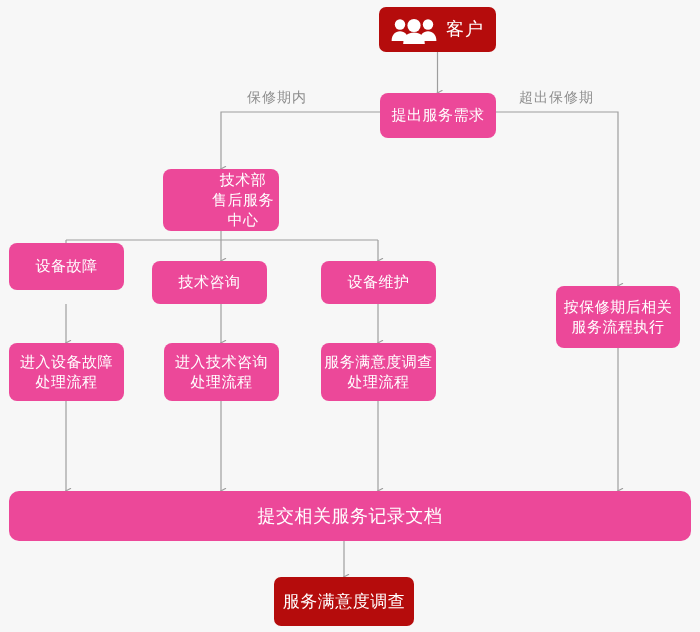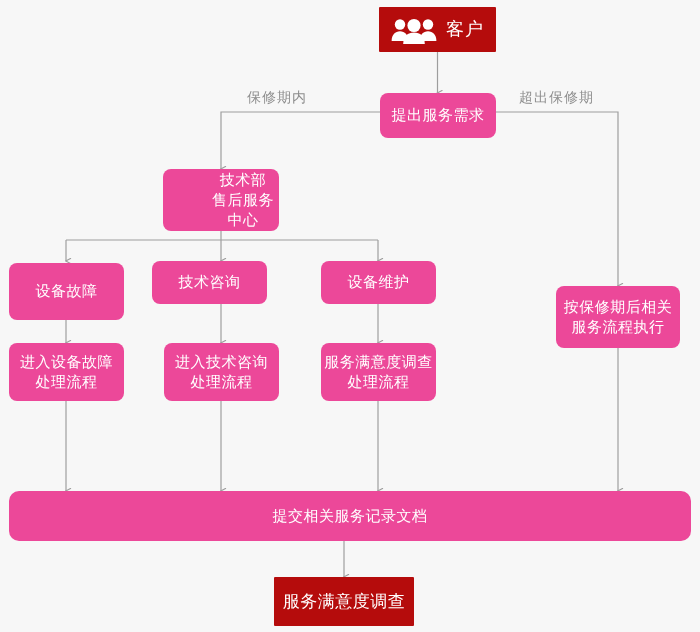--- a/index.html
+++ b/index.html
@@ -41,26 +41,26 @@
   .node .txt {
     white-space: pre-line;
   }
   .node.blue {
     background: #ec4899;
     font-size: 15px;
   }
   .node.red {
     background: #b50c0c;
     font-size: 17px;
-    border-radius: 1px;
+    border-radius: 7px;
     justify-content: center;
   }
   .node.wide {
     border-radius: 10px;
-    font-size: 15px;
+    font-size: 18px;
   }
   .edge-label {
     position: absolute;
     color: #8d8d8d;
     font-size: 14px;
     letter-spacing: 1px;
     white-space: nowrap;
   }
   .customer-inner {
     display: flex;
@@ -140,21 +140,21 @@
   </div>
 
   <div class="edge-label" style="left:247px; top:89px;">保修期内</div>
   <div class="edge-label" style="left:519px; top:89px;">超出保修期</div>
 
   <div class="node blue" style="left:163px; top:169px; width:116px; height:62px;padding-left:44px;">
     <span class="txt">技术部
 售后服务中心</span>
   </div>
 
-  <div class="node blue" style="left:9px; top:263px; width:115px; height:57px;">
+  <div class="node blue" style="left:9px; top:243px; width:115px; height:47px;">
     <span class="txt">设备故障</span>
   </div>
   <div class="node blue" style="left:152px; top:261px; width:115px; height:43px;">
     <span class="txt">技术咨询</span>
   </div>
   <div class="node blue" style="left:321px; top:261px; width:115px; height:43px;">
     <span class="txt">设备维护</span>
   </div>
 
   <div class="node blue" style="left:9px; top:343px; width:115px; height:58px;">

